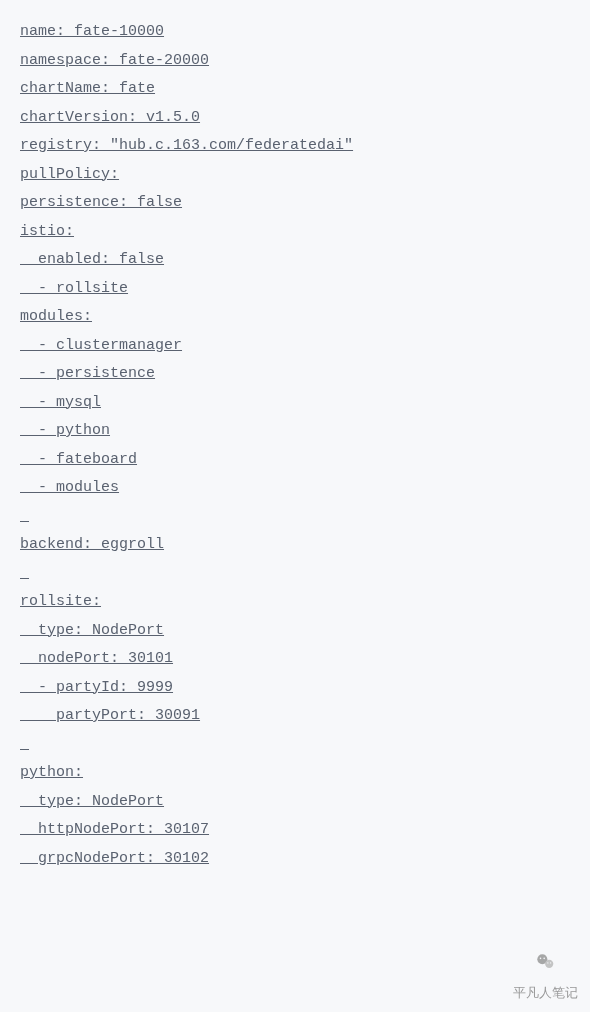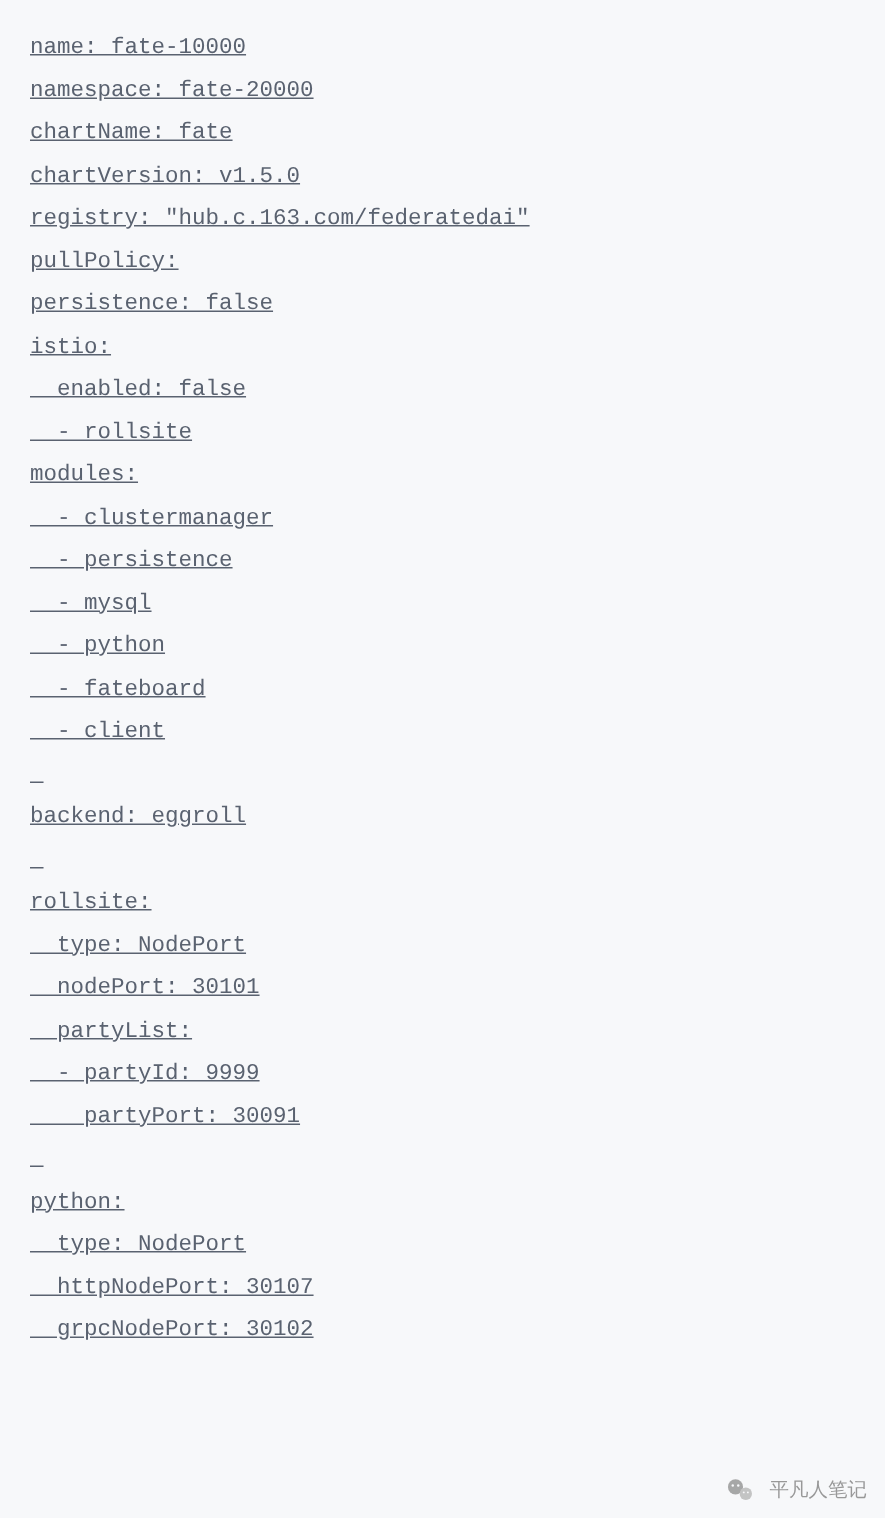--- a/index.html
+++ b/index.html
@@ -27,20 +27,21 @@
       position: absolute;
       bottom: 6px;
       right: 12px;
       display: flex;
       align-items: center;
       gap: 8px;
       color: #888;
       font-family: "Microsoft YaHei", sans-serif;
       font-size: 13px;
       opacity: 0.85;
+      flex-direction: column;
     }
     .watermark-icon {
       width: 22px;
       height: 22px;
       display: inline-flex;
       align-items: center;
       justify-content: center;
     }
     .watermark-icon svg {
       width: 100%;
@@ -60,28 +61,27 @@
     <div class="line">persistence: false</div>
     <div class="line">istio:</div>
     <div class="line">  enabled: false</div>
     <div class="line">  - rollsite</div>
     <div class="line">modules:</div>
     <div class="line">  - clustermanager</div>
     <div class="line">  - persistence</div>
     <div class="line">  - mysql</div>
     <div class="line">  - python</div>
     <div class="line">  - fateboard</div>
-    <div class="line">  - client</div>
+    <div class="line">  - modules</div>
     <div class="line">&nbsp;</div>
     <div class="line">backend: eggroll</div>
     <div class="line">&nbsp;</div>
     <div class="line">rollsite:</div>
     <div class="line">  type: NodePort</div>
     <div class="line">  nodePort: 30101</div>
-    <div class="line">  partyList:</div>
     <div class="line">  - partyId: 9999</div>
     <div class="line">    partyPort: 30091</div>
     <div class="line">&nbsp;</div>
     <div class="line">python:</div>
     <div class="line">  type: NodePort</div>
     <div class="line">  httpNodePort: 30107</div>
     <div class="line">  grpcNodePort: 30102</div>
   </div>
 
 <div class="watermark">

